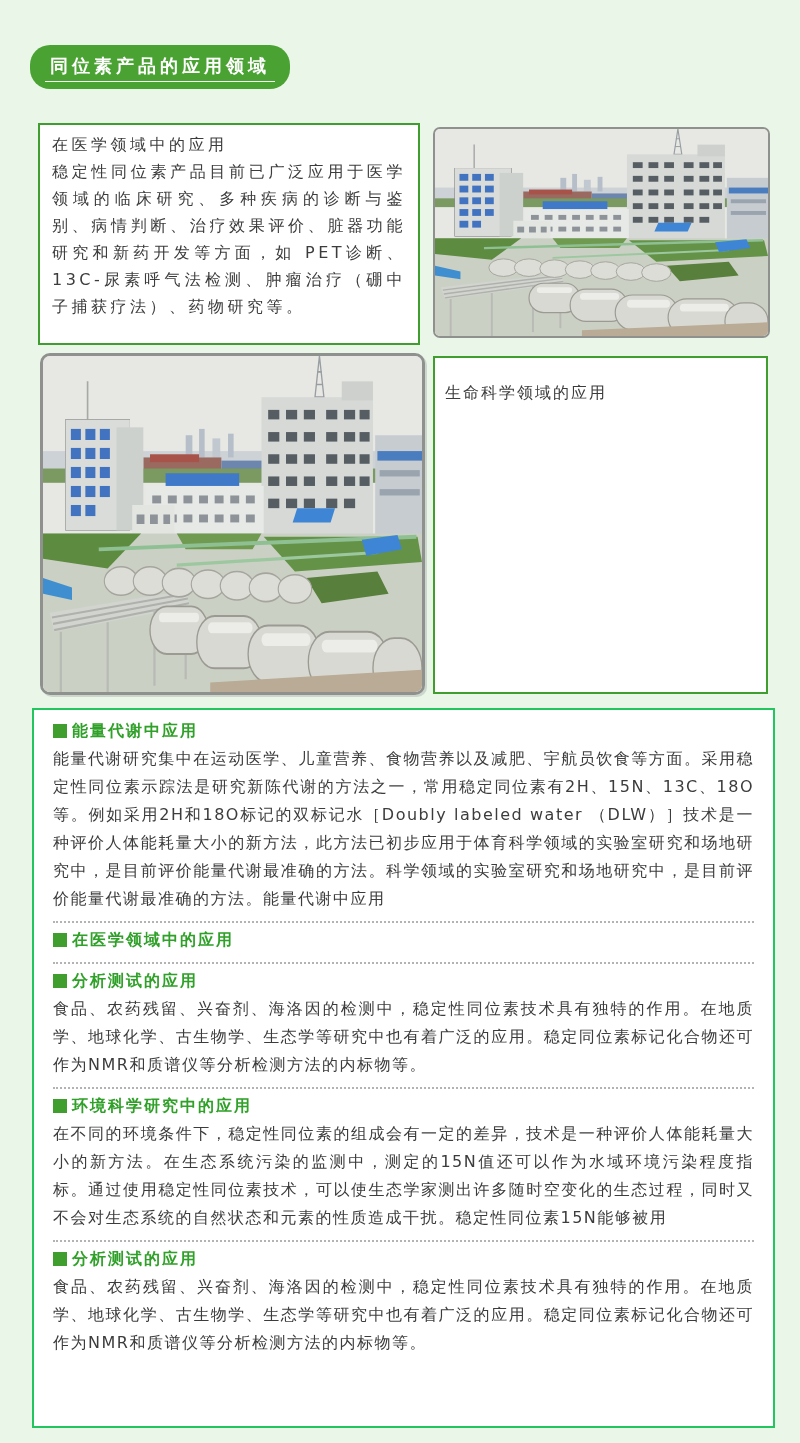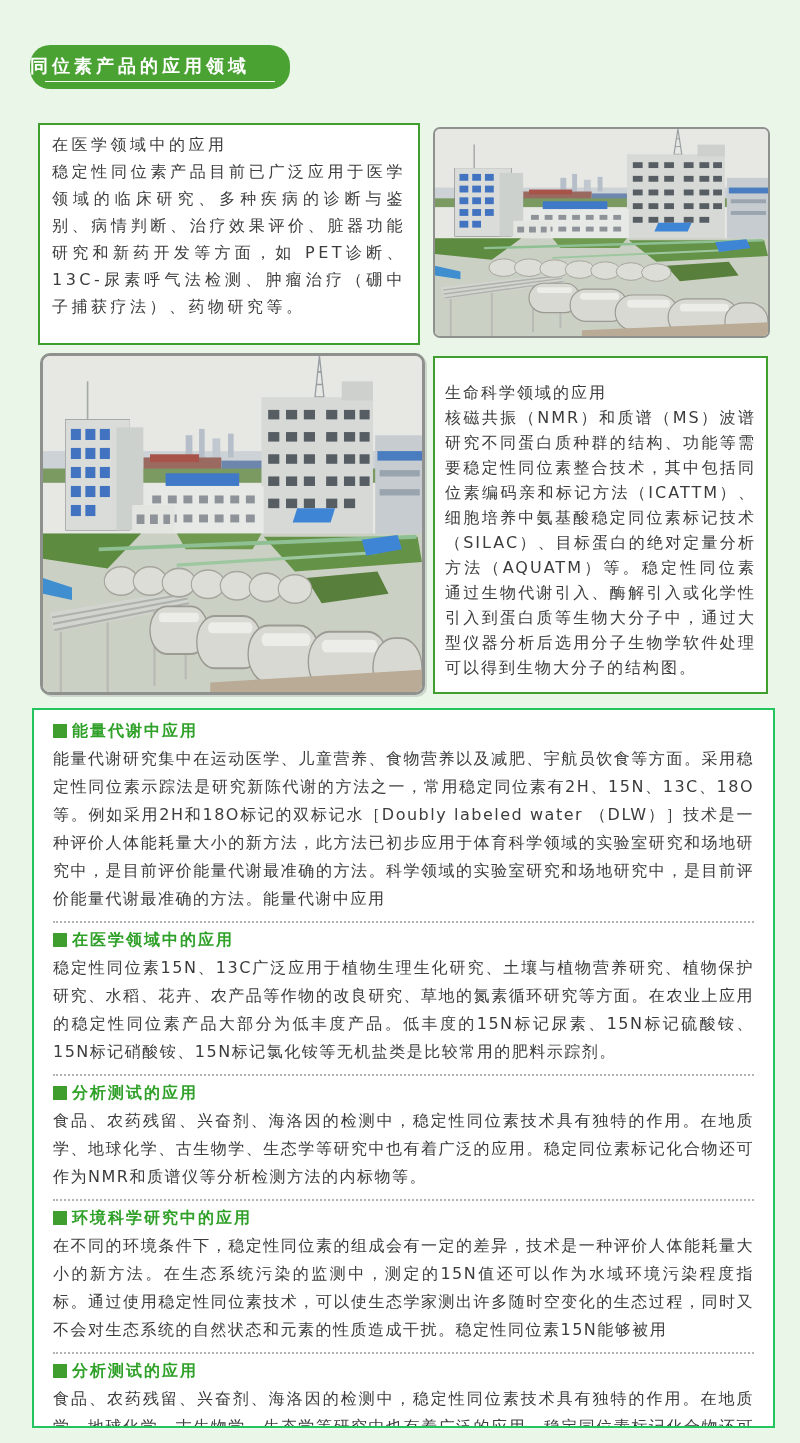--- a/index.html
+++ b/index.html
@@ -14,21 +14,21 @@
   }
 
   
   .header-tab {
     position: absolute;
     left: 30px; top: 45px;
     width: 260px; height: 44px;
     background: #4aa233;
     border-radius: 20px;
     color: #ffffff;
-    text-align: left;
+    text-align: center;
   }
   .header-tab .tab-text {
     display: block;
     padding-top: 9px;
     font-size: 18px;
     letter-spacing: 4px;
     font-weight: bold;
     white-space: nowrap;
   }
   .header-tab .tab-underline {
@@ -301,40 +301,38 @@
   </div>
 
   <div class="photo" id="photo-large">
     <svg>
         <use href="#factory-scene"></use>
       </svg>
   </div>
 
   <div class="card" id="life-card">
     <span class="card-title">生命科学领域的应用</span>
-    <span class="card-body">核磁共振（NMR）和质谱（MS）波谱研究不同蛋白质种群的结构、功能等需要稳定性同位素整合技术，其中包括同位素编码亲和标记方法（ICATTM）、细胞培养中氨基酸稳定同位素标记技术（SILAC）、目标蛋白的绝对定量分析方法（AQUATM）等。稳定性同位素通过生物代谢引入、酶解引入或化学性引入到蛋白质等生物大分子中，通过大型仪器分析后选用分子生物学软件处理可以得到生物大分子的结构图。</span>
   </div>
 
   <div id="sections-box">
 
     <div class="section">
       <div class="sec-title">
         <span class="bullet"></span>
         <span>能量代谢中应用</span>
       </div>
       <div class="sec-body">能量代谢研究集中在运动医学、儿童营养、食物营养以及减肥、宇航员饮食等方面。采用稳定性同位素示踪法是研究新陈代谢的方法之一，常用稳定同位素有2H、15N、13C、18O等。例如采用2H和18O标记的双标记水［Doubly labeled water （DLW）］技术是一种评价人体能耗量大小的新方法，此方法已初步应用于体育科学领域的实验室研究和场地研究中，是目前评价能量代谢最准确的方法。科学领域的实验室研究和场地研究中，是目前评价能量代谢最准确的方法。能量代谢中应用</div>
     </div>
     <div class="dotted-sep"></div>
 
     <div class="section">
       <div class="sec-title">
         <span class="bullet"></span>
         <span>在医学领域中的应用</span>
       </div>
-      <div class="sec-body">稳定性同位素15N、13C广泛应用于植物生理生化研究、土壤与植物营养研究、植物保护研究、水稻、花卉、农产品等作物的改良研究、草地的氮素循环研究等方面。在农业上应用的稳定性同位素产品大部分为低丰度产品。低丰度的15N标记尿素、15N标记硫酸铵、15N标记硝酸铵、15N标记氯化铵等无机盐类是比较常用的肥料示踪剂。</div>
     </div>
     <div class="dotted-sep"></div>
 
     <div class="section">
       <div class="sec-title">
         <span class="bullet"></span>
         <span>分析测试的应用</span>
       </div>
       <div class="sec-body">食品、农药残留、兴奋剂、海洛因的检测中，稳定性同位素技术具有独特的作用。在地质学、地球化学、古生物学、生态学等研究中也有着广泛的应用。稳定同位素标记化合物还可作为NMR和质谱仪等分析检测方法的内标物等。</div>
     </div>

